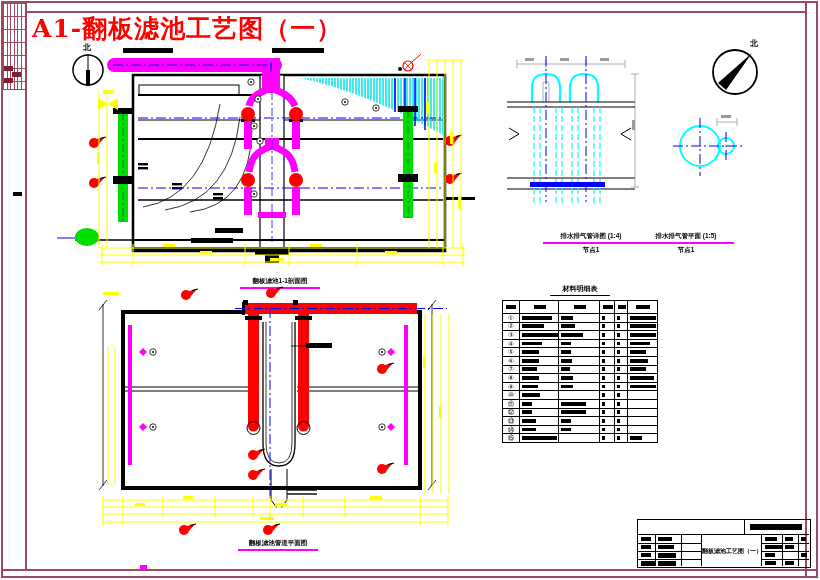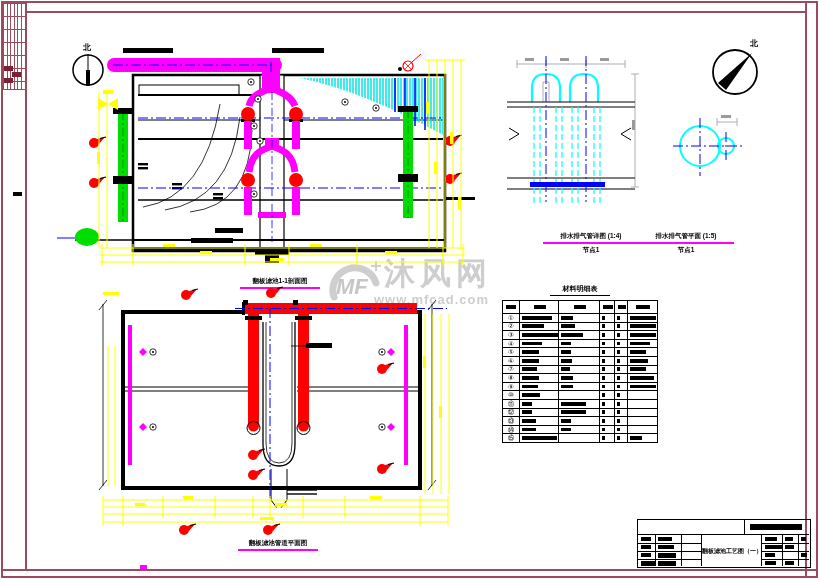--- a/index.html
+++ b/index.html
@@ -67,31 +67,22 @@
   <div class="frame-line" style="left:25px;top:11px;width:782px;height:2px;"></div>
   <div class="frame-line" style="left:805px;top:3px;width:2px;height:574px;"></div>
   <div class="frame-line" style="left:3px;top:569px;width:814px;height:2px;"></div>
   <div class="corner-grid"></div>
   <div class="cell-fill" style="left:4px;top:66px;width:9px;height:5px;"></div>
   <div class="cell-fill" style="left:12px;top:72px;width:9px;height:5px;"></div>
   <div class="cell-fill" style="left:4px;top:78px;width:9px;height:5px;"></div>
   <div class="bk" style="left:13px;top:192px;width:9px;height:4px;"></div>
   <div class="abs" style="left:140px;top:565px;width:7px;height:4px;background:#ff00ff;"></div>
 
-
-  <div class="watermark">
-    <svg style="left:0;top:0;" width="62" height="56" viewBox="0 0 62 56">
-      <path d="M12,42 A22,22 0 1 1 54,28" stroke="#c6c6c6" stroke-width="7" fill="none" stroke-linecap="round"></path>
-      <line x1="54" y1="6" x2="54" y2="16" stroke="#c6c6c6" stroke-width="2"></line>
-      <line x1="49" y1="11" x2="59" y2="11" stroke="#c6c6c6" stroke-width="2"></line>
-      <text x="14" y="39" font-size="22" font-weight="bold" font-style="italic" fill="#bdbdbd" font-family="Liberation Sans, sans-serif">MF</text>
-    </svg>
-    <div class="wm-name">沐风网</div>
-    <div class="wm-url">www.mfcad.com</div>
-  </div>
+  <div class="main-title">A1-翻板滤池工艺图（一）</div>
+
 
   <svg style="left:65px;top:44px;" width="48" height="50" viewBox="0 0 48 50">
     <circle cx="23" cy="26" r="15" fill="none" stroke="#000" stroke-width="1.5"></circle>
     <line x1="23" y1="10" x2="23" y2="26" stroke="#000" stroke-width="1"></line>
     <rect x="21" y="26" width="4" height="16" fill="#000"></rect>
   </svg>
   <div class="north-label" style="left:83px;top:42px;">北</div>
 
   <svg style="left:55px;top:42px;" width="420" height="230" viewBox="0 0 420 230">
     <defs>

